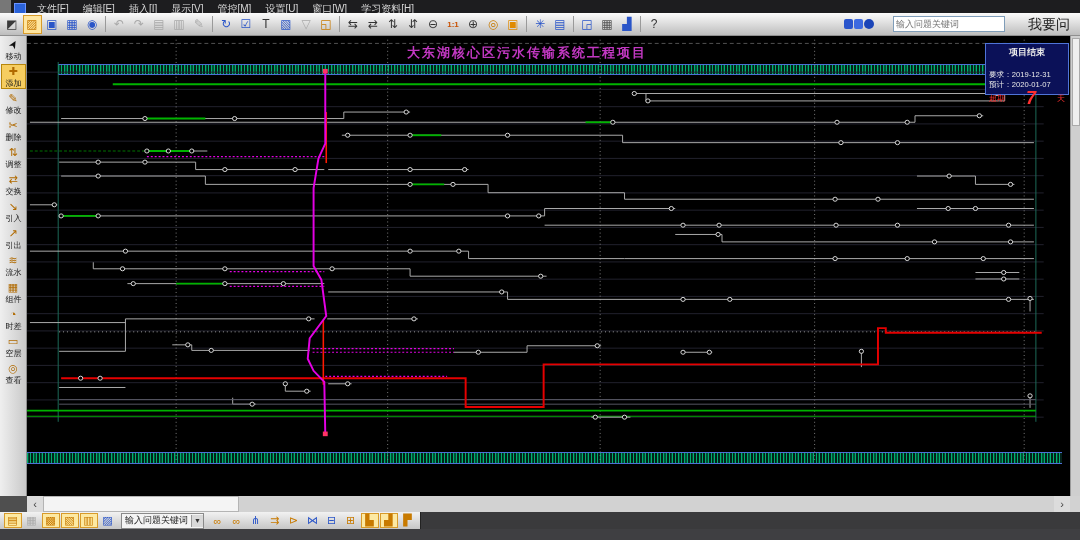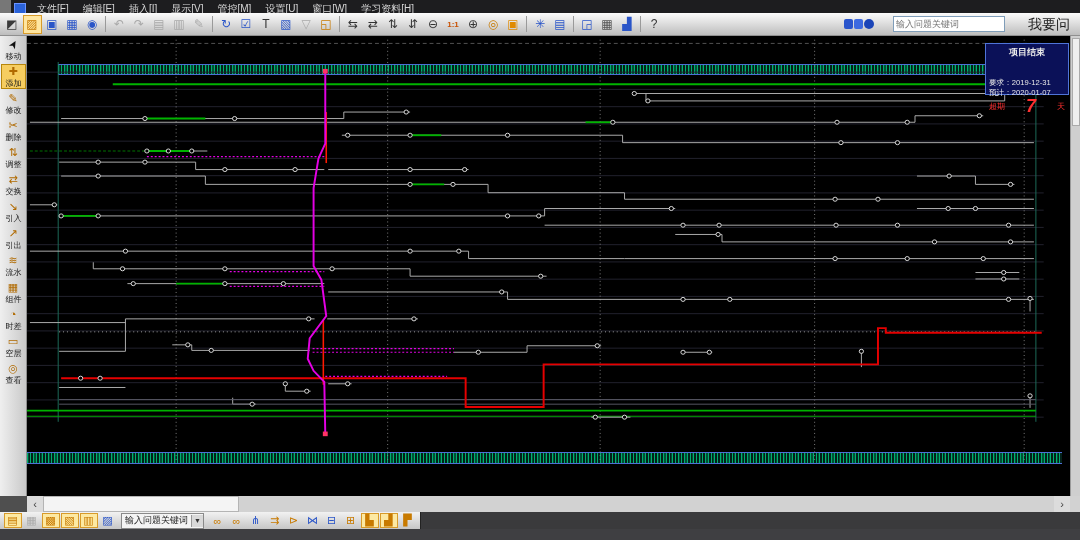--- a/index.html
+++ b/index.html
@@ -42,21 +42,21 @@
   .canvas{position:absolute;left:27px;top:36px;width:1043px;height:460px;background:#000;overflow:hidden;}
   .canvas svg{position:absolute;left:0;top:0;}
   .band{position:absolute;background-color:#03211a;
         background-image:repeating-linear-gradient(90deg,rgba(0,190,120,.9) 0 1px,transparent 1px 3px),
                          repeating-linear-gradient(90deg,rgba(0,90,60,.8) 0 2px,transparent 2px 7px);
         border-top:1px solid #4d6fd6;border-bottom:1px solid #4d6fd6;box-sizing:border-box;}
   .ctitle{position:absolute;left:0;top:8px;width:1000px;text-align:center;
           color:#c238c2;font-weight:bold;font-size:13px;letter-spacing:2px;}
   .infobox{position:absolute;left:958px;top:7px;width:84px;height:52px;background:#0b1158;
            border:1px solid #4f74d8;color:#e8e8e8;font-size:8px;box-sizing:border-box;padding:2px 3px;}
-  .ib-title{text-align:center;font-weight:bold;font-size:9px;margin-bottom:19px;}
+  .ib-title{text-align:center;font-weight:bold;font-size:9px;margin-bottom:11px;}
   .ib-row{white-space:nowrap;line-height:10px;transform:scale(0.95);transform-origin:left;}
   .ib-over{display:flex;align-items:center;justify-content:space-between;color:#ff3030;margin-top:0px;}
   .ib-over .big{font-size:18px;font-weight:bold;font-style:italic;line-height:16px;}
   
   .vscroll{position:absolute;left:1070px;top:36px;width:10px;height:460px;background:#cfcfcf;border-left:1px solid #9a9a9a;box-sizing:border-box;}
   .vthumb{position:absolute;left:1px;top:2px;width:8px;height:88px;background:#efefef;border:1px solid #aaa;box-sizing:border-box;}
   .hscroll{position:absolute;left:27px;top:496px;width:1043px;height:16px;background:#d2d2d2;}
   .harrow{position:absolute;top:0;width:16px;height:16px;display:flex;align-items:center;justify-content:center;
           color:#444;font-size:11px;background:#dcdcdc;}
   .harrow.left{left:0;}
@@ -373,20 +373,21 @@
       <circle cx="292" cy="411" r="2.2" fill="#000" stroke="#e2e2e2" stroke-width="1"></circle>
       <circle cx="314" cy="419" r="2.2" fill="#000" stroke="#e2e2e2" stroke-width="1"></circle>
       <circle cx="356" cy="411" r="2.2" fill="#000" stroke="#e2e2e2" stroke-width="1"></circle>
       <circle cx="258" cy="433" r="2.2" fill="#000" stroke="#e2e2e2" stroke-width="1"></circle>
       <circle cx="1056" cy="424" r="2.2" fill="#000" stroke="#e2e2e2" stroke-width="1"></circle>
       <circle cx="610" cy="447" r="2.2" fill="#000" stroke="#e2e2e2" stroke-width="1"></circle>
       <circle cx="640" cy="447" r="2.2" fill="#000" stroke="#e2e2e2" stroke-width="1"></circle>
       <circle cx="82" cy="405" r="2.2" fill="#000" stroke="#e2e2e2" stroke-width="1"></circle>
       <circle cx="102" cy="405" r="2.2" fill="#000" stroke="#e2e2e2" stroke-width="1"></circle>
     </svg>
+  <div class="ctitle">大东湖核心区污水传输系统工程项目</div>
   <div class="infobox">
     <div class="ib-title">项目结束</div>
     <div class="ib-row">
       <span>要求：</span><span>2019-12-31</span>
     </div>
     <div class="ib-row">
       <span>预计：</span><span>2020-01-07</span>
     </div>
     <div class="ib-over">
       <span>超期</span>

